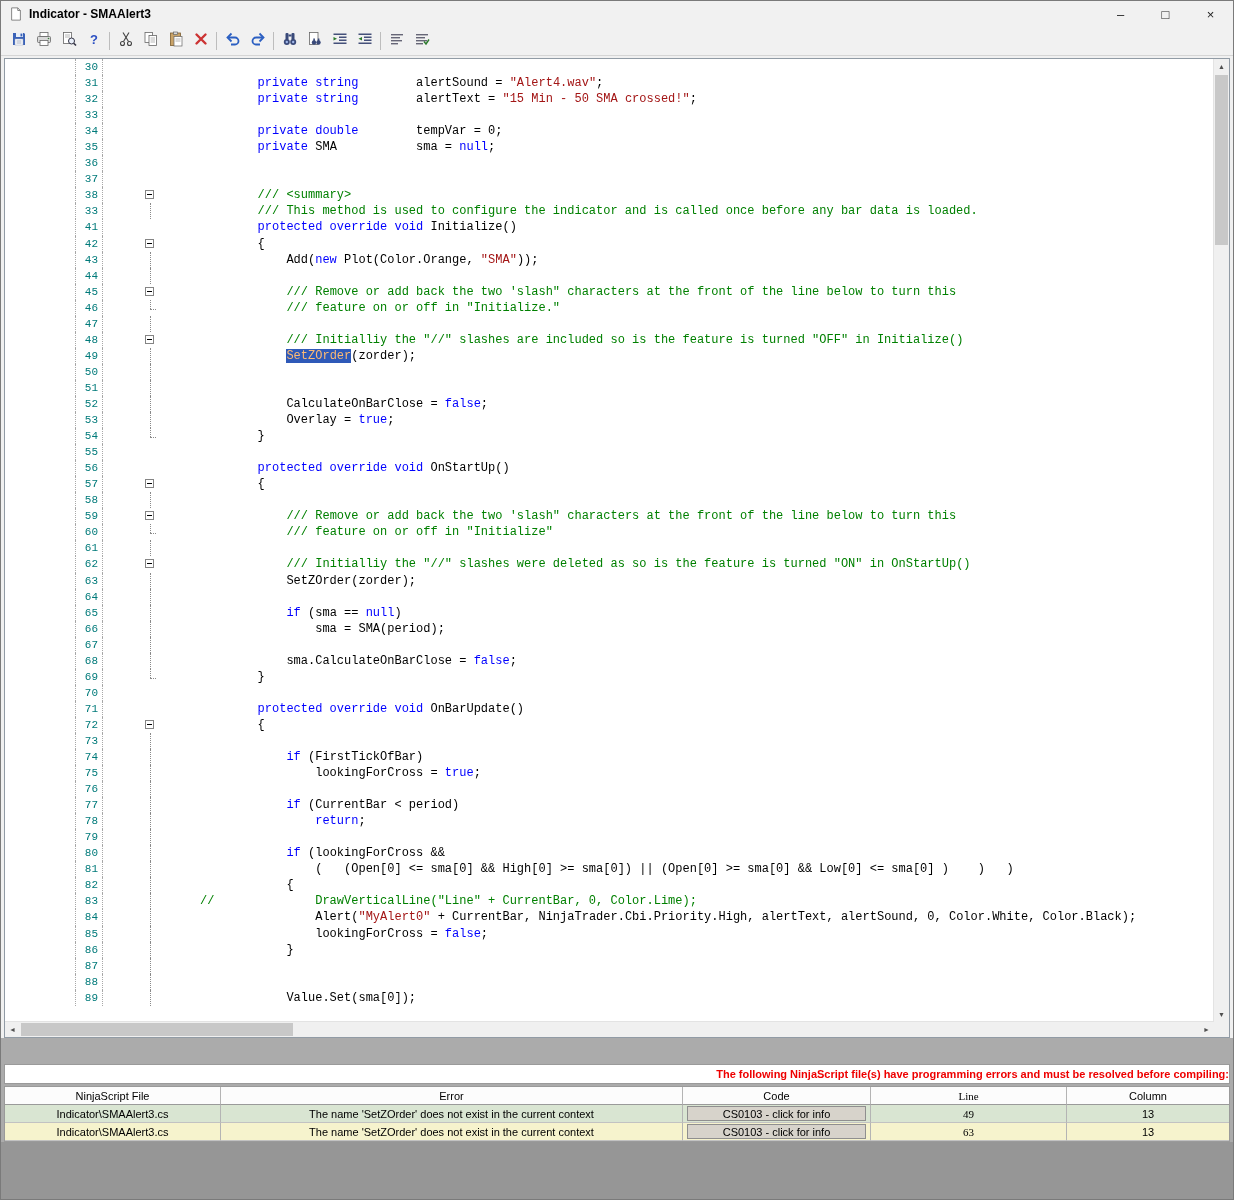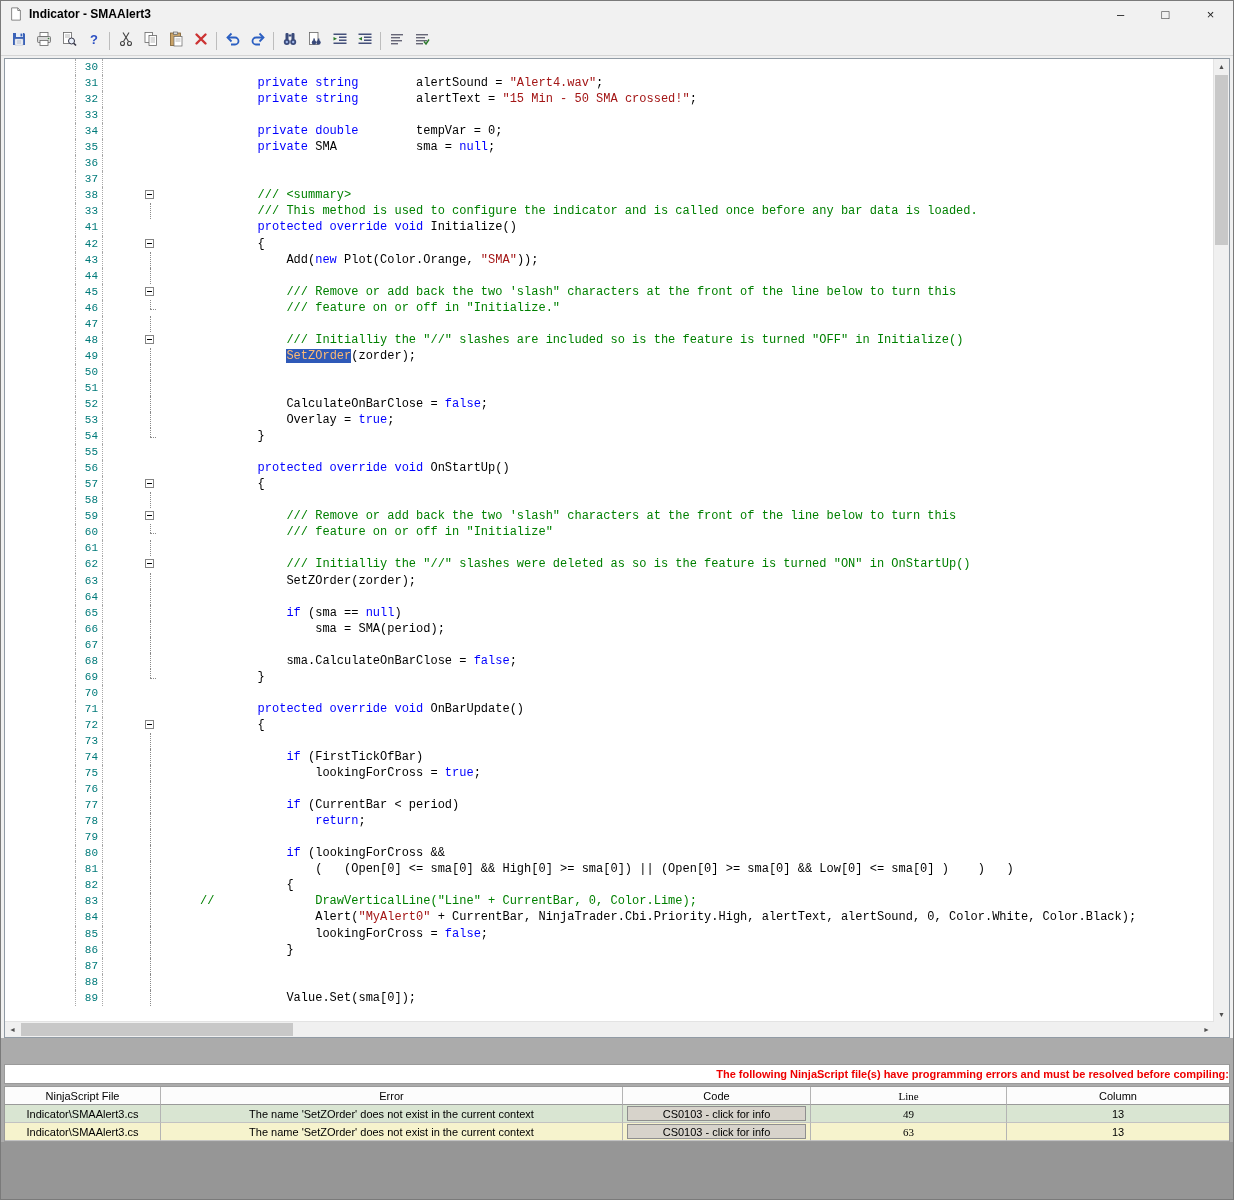--- a/index.html
+++ b/index.html
@@ -60,21 +60,21 @@
   .gap{height:26px;flex:none;}
   .error-banner{flex:none;height:18px;margin:0 3px;background:#FFFFFF;border:1px solid #9A9A9A;
     display:flex;align-items:center;justify-content:flex-end;color:#EE0000;font-weight:bold;font-size:11px;}
   .error-table{flex:none;margin:2px 3px 0 3px;border:1px solid #9A9A9A;background:#fff;font-size:11px;}
   .t-head,.t-row{display:flex;}
   .cell{height:18px;box-sizing:border-box;display:flex;align-items:center;justify-content:center;
     border-right:1px solid #B4B4B4;overflow:hidden;white-space:nowrap;}
   .cell:last-child{border-right:none;}
   .t-head .cell{background:#FCFCFC;border-bottom:1px solid #9A9A9A;color:#000;}
   .t-row .cell{border-bottom:1px solid #C2C2C2;}
-  .c-file{width:156px;flex:none;}
+  .c-file{width:216px;flex:none;}
   .c-error{width:462px;flex:none;}
   .c-code{width:188px;flex:none;}
   .c-line{width:196px;flex:none;font-family:Liberation Serif, serif;}
   .c-col{flex:1;}
   .row-green{background:#D9E5D2;}
   .row-yellow{background:#F6F3CD;}
   .code-btn{width:calc(100% - 8px);height:15px;background:#D7D3CB;border:1px solid #8F8F8F;
     display:flex;align-items:center;justify-content:center;font-size:11px;box-sizing:border-box;text-align:right;}
   .footer{flex:1;background:#969696;}
 </style>

